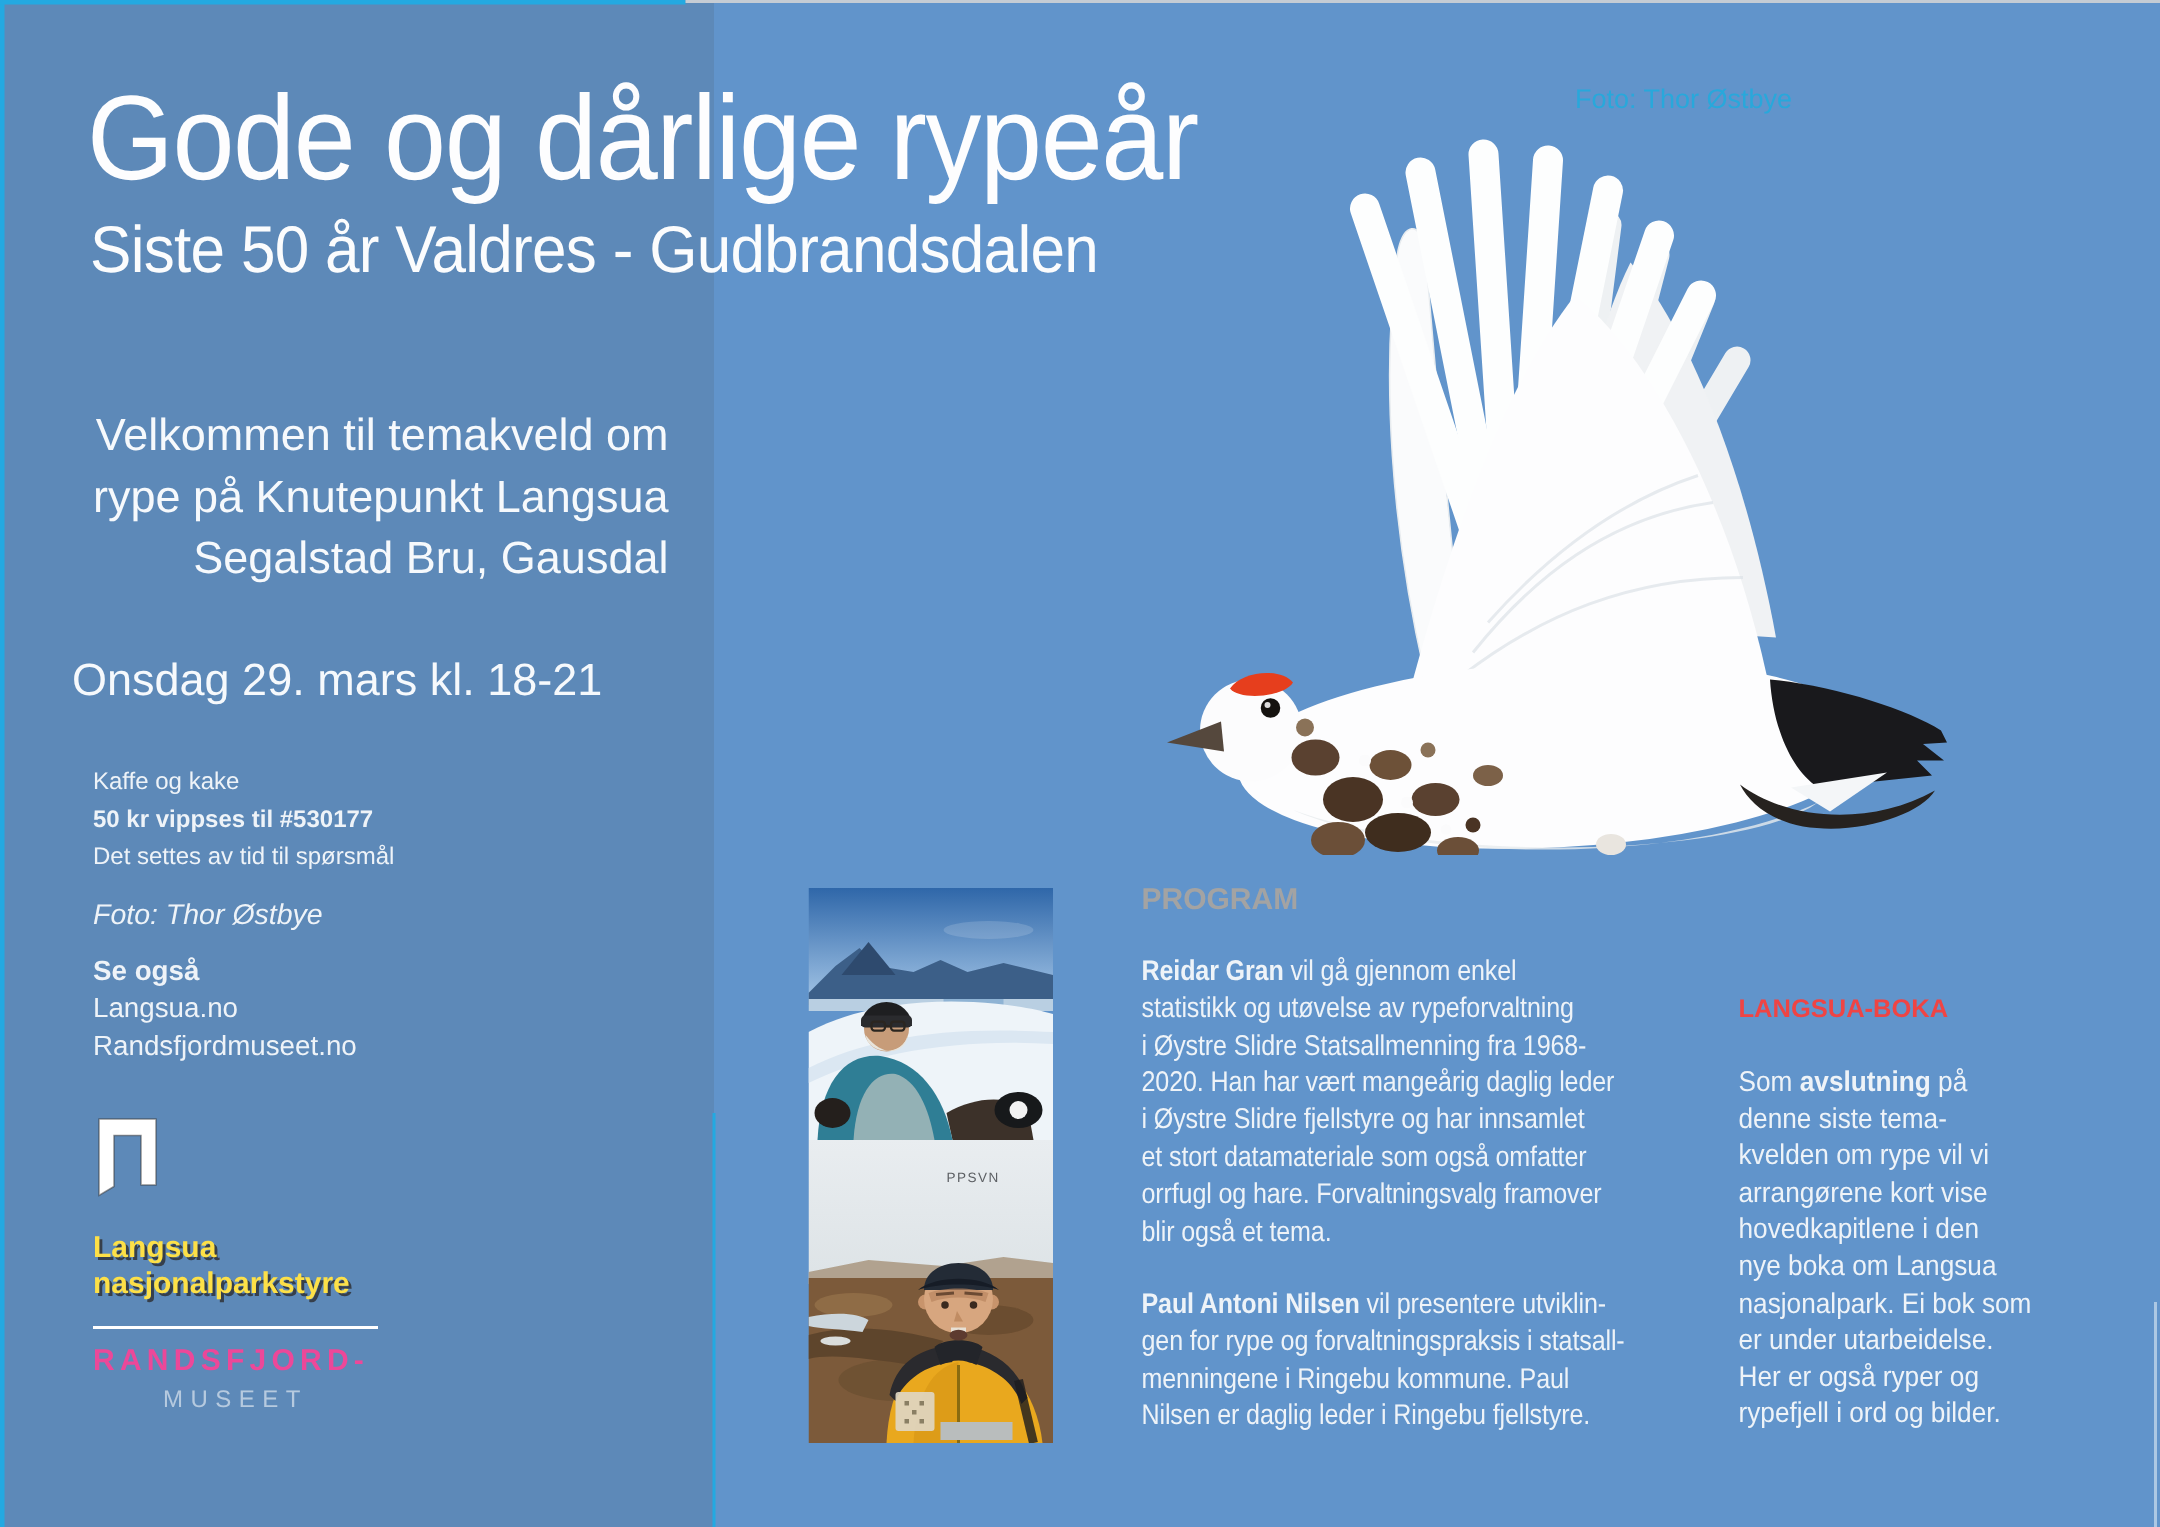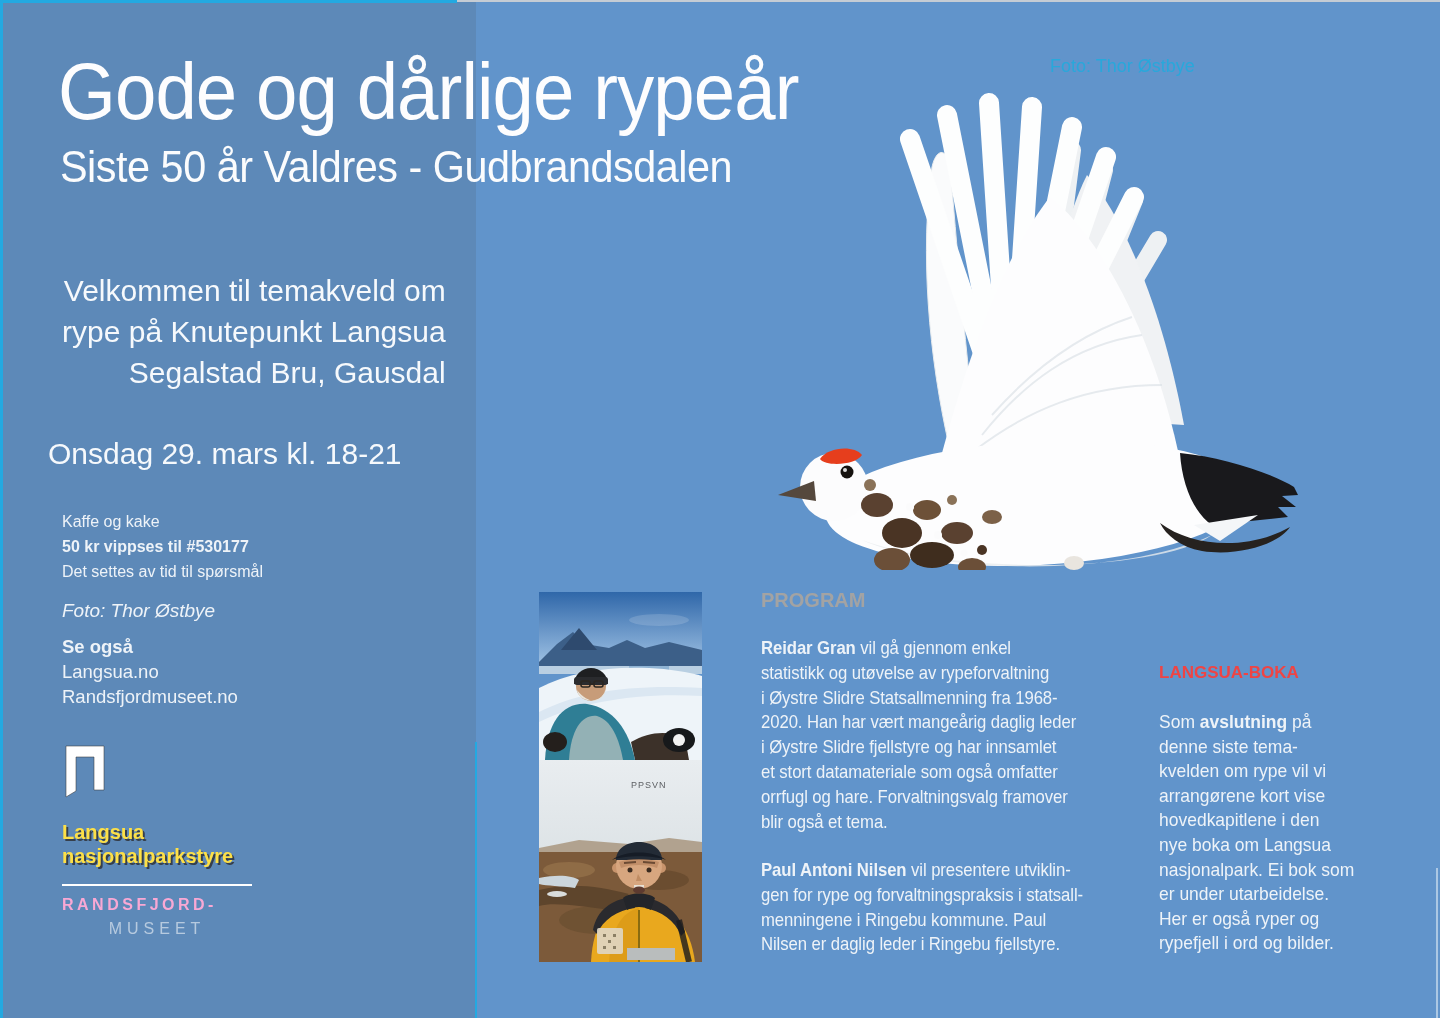--- a/index.html
+++ b/index.html
@@ -29,21 +29,21 @@
   .info{left:62px;top:509px;font-size:16px;line-height:25px;color:#eef3f8;}
   .bold{font-weight:700;}
   .foto-left{left:62px;top:600px;font-size:19px;font-style:italic;color:#eef3f8;}
   .see-also{left:62px;top:634px;font-size:18.5px;line-height:25px;color:#eef3f8;}
 
   .np-logo{left:64px;top:744px;width:44px;height:54px;}
   .np-name{left:62px;top:808px;font-size:20px;line-height:24px;font-weight:700;
            text-shadow:2px 2px 0 rgba(45,45,48,.8);color:#fde047;margin-top:12px;}
   .museum{left:62px;top:884px;}
   .museum-line{width:190px;height:2px;background:#ffffff;}
-  .museum-name{font-size:16px;letter-spacing:3.5px;font-weight:700;color:#f9a8d4;margin-top:10px;}
+  .museum-name{font-size:20px;letter-spacing:3.5px;font-weight:700;color:#ec4899;margin-top:10px;}
   .museum-sub{font-size:16px;letter-spacing:5px;font-weight:400;color:rgba(255,255,255,.55);margin-top:6px;text-align:center;}
 
   .credit-top{left:1050px;top:56px;font-size:18px;color:#28a8db;}
 
   .photos{left:539px;top:592px;width:163px;}
   .photo{display:block;width:163px;}
   .badge{position:absolute;left:92px;top:188px;font-size:9px;letter-spacing:1px;color:#5c5f63;}
 
   .program-head{left:761px;top:589px;font-size:20px;font-weight:700;color:#a3a3a3;}
   .program-p{font-size:19px;line-height:24.8px;color:#eef3f8;letter-spacing:-0.1px;

